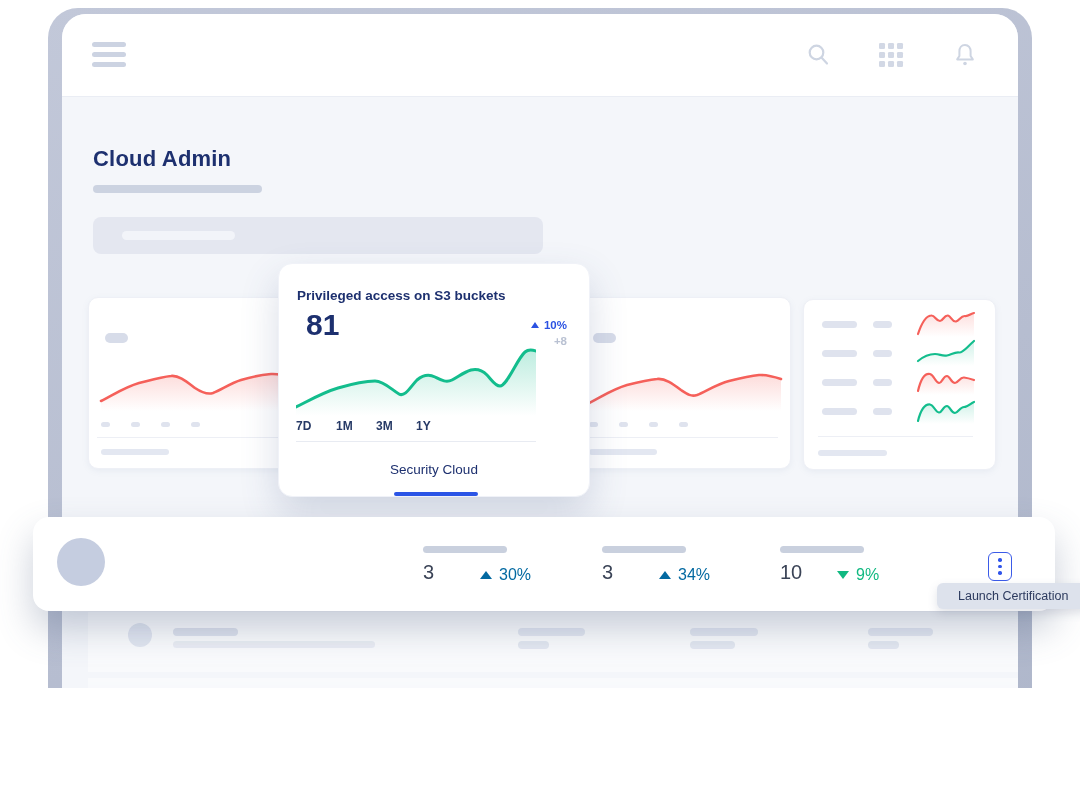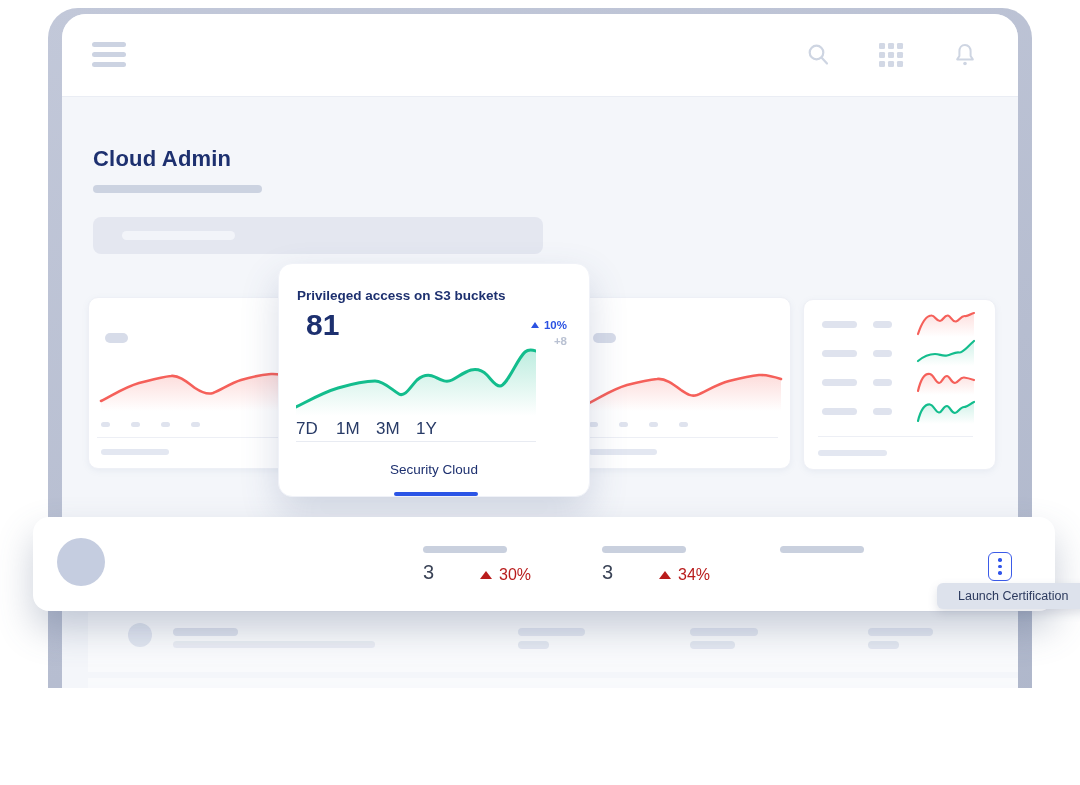--- a/index.html
+++ b/index.html
@@ -49,21 +49,21 @@
   
   .popup { position:absolute; left:278px; top:263px; width:312px; height:234px; background:#ffffff;
            border-radius:14px; border:1px solid #f0f2f8; box-shadow:0 16px 38px rgba(60,80,130,.20); z-index:20; }
   .popup-title { position:absolute; left:18px; top:24px; font-size:13.5px; font-weight:700; color:#1d306f; }
   .popup-value { position:absolute; left:27px; top:44px; font-size:30px; font-weight:700; color:#1d306f; }
   .popup-delta { position:absolute; right:22px; top:55px; text-align:right; }
   .popup-delta .pct { display:flex; align-items:center; gap:5px; font-size:11.5px; font-weight:700; color:#2b52e2; }
   .popup-delta .abs { margin-top:4px; font-size:11.5px; font-weight:600; color:#b9c1d2; text-align:right; }
   .popup-chart { position:absolute; left:17px; top:82px; }
   .ranges { position:absolute; left:17px; top:155px; display:flex; }
-  .ranges span { width:40px; font-size:17px; font-weight:400; color:#273a66; cursor:pointer; }
+  .ranges span { width:40px; font-size:12px; font-weight:700; color:#273a66; cursor:pointer; }
   .popup-divider { position:absolute; left:17px; top:177px; width:240px; height:1px; background:#e8ebf2; }
   .popup-tab { position:absolute; left:0; top:198px; width:100%; text-align:center; font-size:13.5px; font-weight:500; color:#1d306f; cursor:pointer; }
   .popup-underline { position:absolute; left:115px; top:228px; width:84px; height:4px; border-radius:3px; background:#2b55e6; }
 
   
   .kpi-row { position:absolute; left:33px; top:517px; width:1022px; height:94px; background:#ffffff;
              border-radius:16px; box-shadow:0 18px 36px rgba(80,95,130,.30); z-index:30; }
   .kpi-avatar { position:absolute; left:24px; top:21px; width:48px; height:48px; border-radius:50%; background:#c5cde0; }
   .kpi-title { position:absolute; left:104px; top:24px; font-size:20px; font-weight:600; color:#1d306f; }
   .kpi-sub { position:absolute; left:104px; top:54px; display:flex; align-items:center; gap:9px;
@@ -72,21 +72,21 @@
                border-radius:50%; background:#333e52; color:#ffffff; font-size:10px; font-weight:700; font-style:italic; }
   .dot-sep { color:#8e99b0; font-weight:700; }
   .stat { position:absolute; top:29px; width:160px; }
   .stat .bar { width:84px; height:7px; border-radius:3.5px; background:#c9d0de; }
   .stat .line { display:flex; align-items:baseline; margin-top:8px; }
   .stat .val { font-size:20px; font-weight:500; color:#3b4457; width:57px; }
   .stat .delta { display:flex; align-items:center; gap:7px; font-size:16px; font-weight:500; }
   .tri-up { width:0; height:0; border-left:6px solid transparent; border-right:6px solid transparent; border-bottom:8px solid currentColor; }
   .tri-down { width:0; height:0; border-left:6px solid transparent; border-right:6px solid transparent; border-top:8px solid currentColor; }
   .tri-sm-up { width:0; height:0; border-left:4.5px solid transparent; border-right:4.5px solid transparent; border-bottom:6px solid #2b52e2; }
-  .red { color:#b91c1c;justify-content:center; } .green { color:#10b981; }
+  .red { color:#0369a1;justify-content:center; } .green { color:#10b981; }
   .kebab { position:absolute; left:955px; top:35px; width:24px; height:29px; border:1.5px solid #3b5be8;
            border-radius:6px; background:#ffffff; display:flex; flex-direction:column; align-items:center;
            justify-content:center; gap:3px; cursor:pointer; }
   .kebab i { width:3.5px; height:3.5px; border-radius:50%; background:#2f54eb; }
 
   .tooltip { position:absolute; left:937px; top:583px; height:26px; padding:0 21px; display:flex; align-items:center;
              background:#dde2ec; border-radius:6px; font-size:12.5px; font-weight:500; color:#2c3a5e;
              box-shadow:0 4px 10px rgba(90,100,130,.18); z-index:40; white-space:nowrap; }
 
   
@@ -332,20 +332,27 @@
       <div class="line">
         <span class="val">3</span>
         <span class="delta red">
             <i class="tri-up"></i>
             <span>34%</span>
           </span>
       </div>
     </div>
     <div class="stat" style="left:747px">
       <div class="bar"></div>
+      <div class="line">
+        <span class="val">10</span>
+        <span class="delta green">
+            <i class="tri-down"></i>
+            <span>9%</span>
+          </span>
+      </div>
     </div>
 
     <div class="kebab">
         <i></i>
         <i></i>
         <i></i>
       </div>
   </div>
 
   <div class="tooltip">Launch Certification</div>

